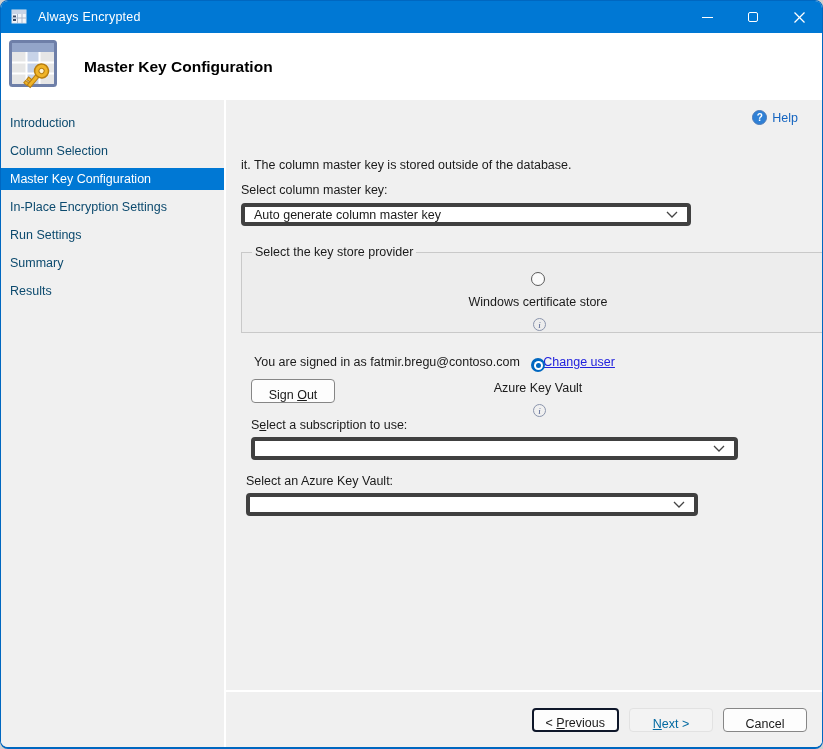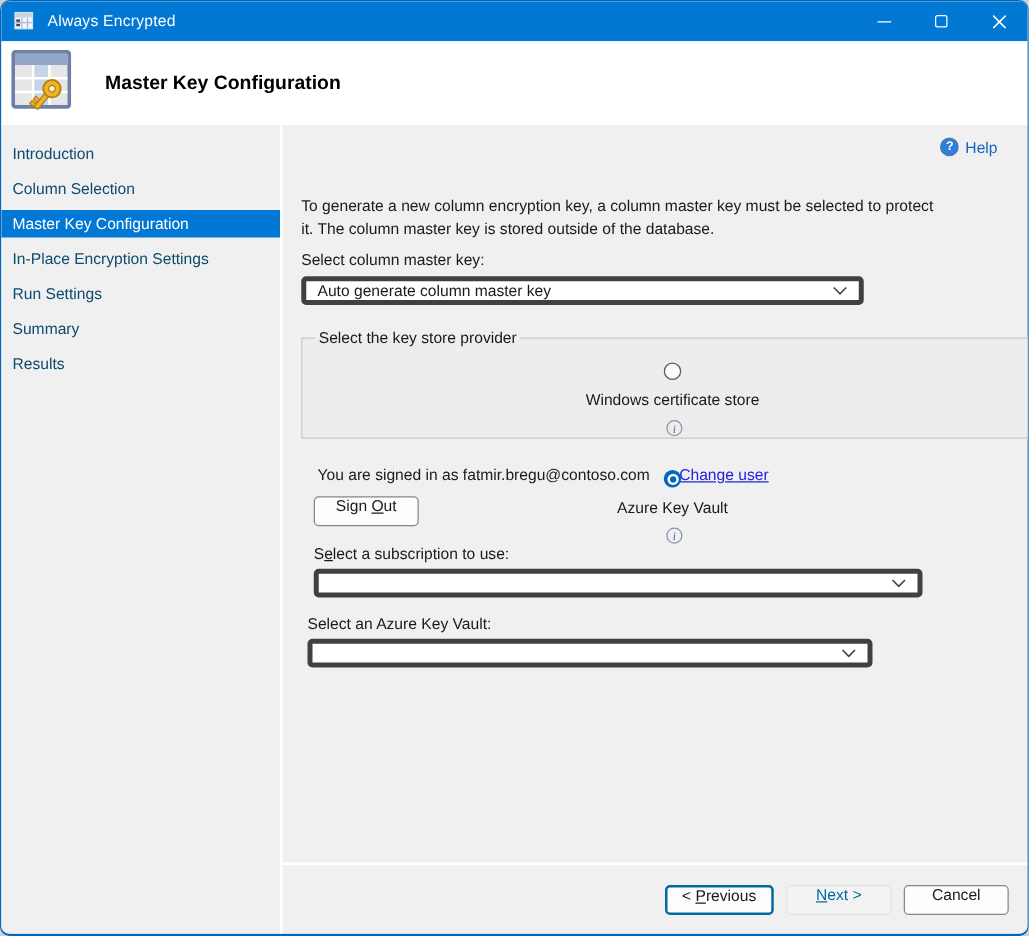--- a/index.html
+++ b/index.html
@@ -103,37 +103,37 @@
     margin-left: 3px; cursor: default;
   }
 
   .signed-row { margin-top: 22px; margin-left: 13px; }
   .link { color: #2222DD; text-decoration: underline; cursor: pointer; margin-left: 20px; }
 
   .btn {
     height: 24px; min-width: 84px;
     background: #FDFDFD; border: 1px solid #868686; border-radius: 4px;
     font-size: 12.5px; color: #1a1a1a;
-    display: inline-flex; align-items: flex-start; justify-content: center;
+    display: inline-flex; align-items: flex-end; justify-content: center;
     padding: 0 12px; cursor: pointer; font-family: inherit;
   }
   .signout-btn { margin-top: 10px; margin-left: 10px; }
 
   .sub-label { margin-top: 15px; margin-left: 10px; }
   .sub-dd { margin-left: 10px; width: 487px; margin-top: 5px; }
   .vault-label { margin-top: 14px; margin-left: 5px; }
   .vault-dd { margin-left: 5px; width: 452px; margin-top: 5px; }
 
   .hdivider { height: 2px; flex: 0 0 2px; background: #fff; }
   .footer {
     height: 55px; flex: 0 0 55px;
     display: flex; align-items: center; justify-content: flex-end;
     gap: 10px; padding-right: 15px;
   }
-  .btn.primary { border: 2px solid #0369a1; }
+  .btn.primary { border: 2px solid #0f172a; }
   .btn.disabled { background: #F3F3F3; border-color: #E2E2E2; color: #0369a1; cursor: default; }
 
   .ak { text-decoration: underline; }
 </style>
 </head>
 <body>
 
 <div class="window">
 
   <div class="titlebar">
@@ -204,21 +204,20 @@
       <div class="content">
 
         <div class="help-row">
           <span class="help-link">
             <span class="help-icon">?</span>
             <span>Help</span>
           </span>
         </div>
 
         <div class="desc">
-          <div>To generate a new column encryption key, a column master key must be selected to protect</div>
           <div>it.  The column master key is stored outside of the database.</div>
         </div>
 
         <div class="field-label">Select column master key:</div>
         <div class="dropdown">
           <span>Auto generate column master key</span>
           <span class="chev">
             <svg width="12" height="7" viewBox="0 0 12 7">
                 <polyline points="1,1 6,6 11,1" fill="none" stroke="#444" stroke-width="1.3"></polyline>
               </svg>

